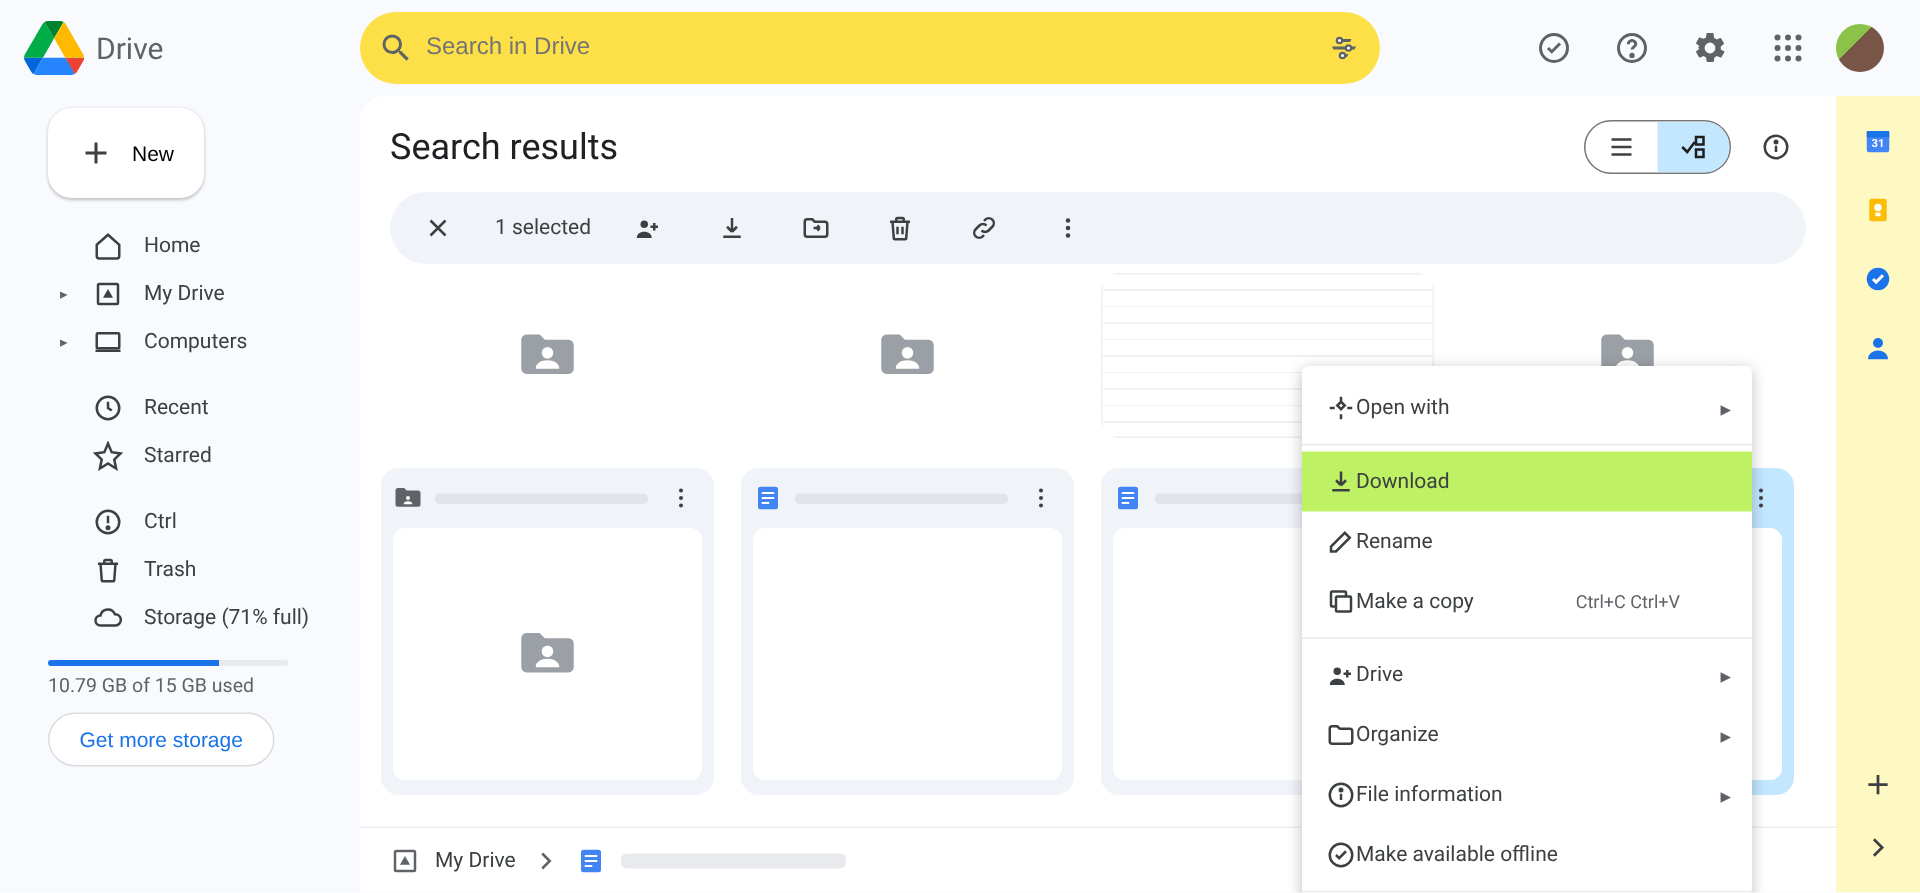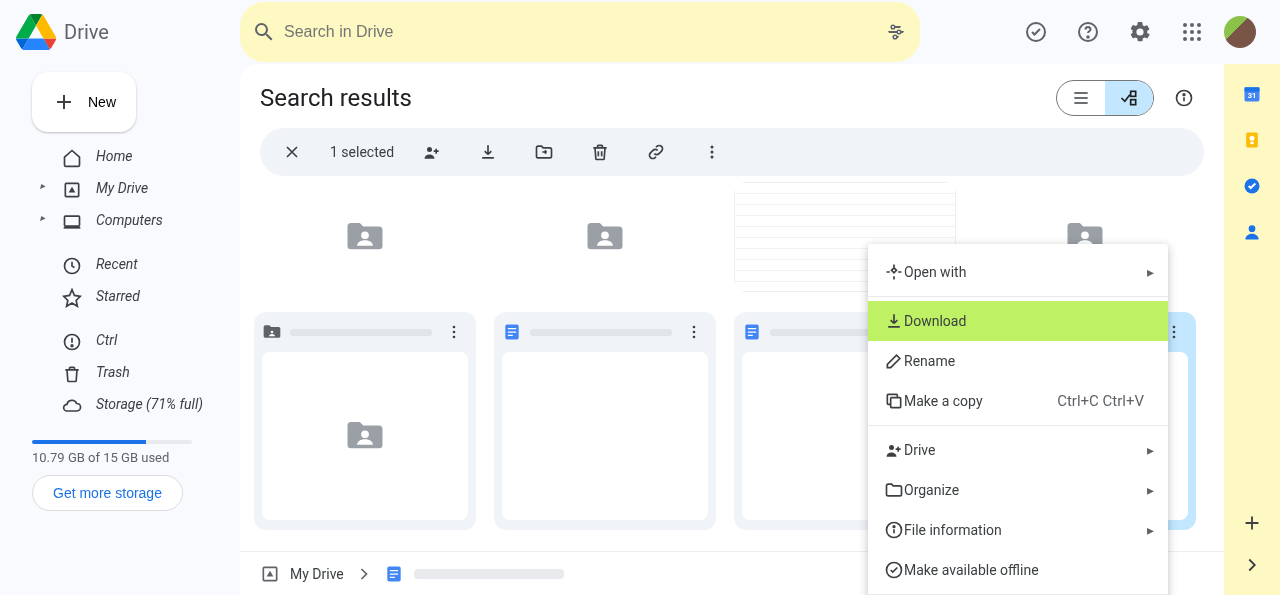--- a/index.html
+++ b/index.html
@@ -3,30 +3,30 @@
 <meta charset="utf-8">
 <style>
 * { box-sizing: border-box; margin: 0; padding: 0; }
 body { font-family: 'Google Sans', Roboto, Arial, sans-serif; font-size: 14px; color: #3c4043; background: #f8fafd; width: 1280px; height: 595px; overflow: hidden; position: relative; }
 
 
 .header { display: flex; align-items: center; height: 64px; padding: 0 16px; background: #f8fafd; }
 .logo-area { display: flex; align-items: center; width: 224px; }
 .drive-logo { width: 40px; height: 40px; margin-right: 8px; }
 .drive-title { font-size: 20px; color: #5f6368; }
-.search-bar { flex: 1; max-width: 680px; height: 60px; background: #fef9c3; border-radius: 24px; display: flex; align-items: center; padding: 0 12px; }
+.search-bar { flex: 1; max-width: 680px; height: 48px; background: #fde047; border-radius: 24px; display: flex; align-items: center; padding: 0 12px; }
 .search-bar input { flex: 1; border: none; background: transparent; font-size: 16px; color: #5f6368; outline: none; padding: 0 8px; }
 .header-icons { display: flex; align-items: center; margin-left: auto; gap: 12px; padding-right: 8px; }
 .hicon { width: 40px; height: 40px; display: flex; align-items: center; justify-content: center; color: #5f6368; cursor: pointer; border-radius: 50%; }
 .avatar { width: 32px; height: 32px; border-radius: 50%; background: linear-gradient(135deg, #8bc34a 40%, #795548 40%); }
 
 
 .sidebar { position: absolute; left: 0; top: 64px; width: 240px; padding: 8px 16px 0 32px; }
 .new-btn { display: flex; align-items: center; gap: 12px; background: #fff; border: none; border-radius: 16px; padding: 18px 20px; font-size: 14px; font-weight: 500; box-shadow: 0 1px 2px rgba(0,0,0,0.15), 0 1px 3px rgba(0,0,0,0.1); cursor: pointer; margin-bottom: 16px; }
-.nav-item { display: flex; height: 32px; padding: 0 12px 0 8px; gap: 14px; border-radius: 16px; cursor: pointer; color: #3c4043; font-style: italic; }
+.nav-item { display: flex; align-items: center; height: 32px; padding: 0 12px 0 8px; gap: 14px; border-radius: 16px; cursor: pointer; color: #3c4043; }
 .nav-item .tri { width: 8px; display:inline-block; color:#5f6368; font-size:10px; }
 .nav-group { margin-bottom: 12px; }
 .storage-bar { height: 4px; background: #e8eaed; border-radius: 2px; margin: 6px 0; overflow: hidden; width: 160px; }
 .storage-fill { height: 100%; background: #1a73e8; width: 71%; }
 .storage-text { font-size: 13px; color: #5f6368; margin: 6px 0 10px; }
 .more-storage { border: 1px solid #dadce0; color: #1a73e8; background: #fff; border-radius: 20px; padding: 9px 20px; font-size: 14px; font-weight: 500; cursor: pointer; }
 
 
 .main { position: absolute; left: 240px; top: 64px; right: 56px; bottom: 0; background: #fff; border-radius: 16px 0 0 0; overflow: hidden; }
 .content-head { display: flex; align-items: center; justify-content: space-between; padding: 14px 20px 10px; }
@@ -62,21 +62,21 @@
 .right-rail { position: absolute; right: 0; top: 64px; bottom: 0; width: 56px; background: #fef9c3; display: flex; flex-direction: column; align-items: center; padding-top: 18px; gap: 22px; }
 .rail-icon { width: 24px; height: 24px; display:flex; align-items:center; justify-content:center; cursor:pointer; }
 .rail-add { position:absolute; bottom: 60px; }
 .rail-chev { position:absolute; bottom: 18px; }
 
 
 .ctx { position: absolute; left: 868px; top: 244px; width: 300px; background: #fff; border-radius: 4px; box-shadow: 0 2px 10px rgba(0,0,0,0.25); padding: 8px 0; z-index: 50; }
 .ctx-item { display: flex; align-items: center; height: 40px; padding: 0 16px; gap: 0; cursor: pointer; position: relative; font-size: 14px; color: #3c4043; }
 .ctx-item.highlight { background: #bef264; }
 .ctx-sep { height: 1px; background: #e8eaed; margin: 4px 0; }
-.ctx-item .kbd { position:absolute; right: 24px; font-size: 15px; color: #5f6368; }
+.ctx-item .kbd { position:absolute; right: 48px; font-size: 12px; color: #5f6368; }
 .ctx-item .sub { position:absolute; right: 14px; color:#5f6368; }
 
 
 svg { display: block; }
 .ic20 { width:20px; height:20px; }
 .ic24 { width:24px; height:24px; }
 </style>
 </head>
 <body>
 

